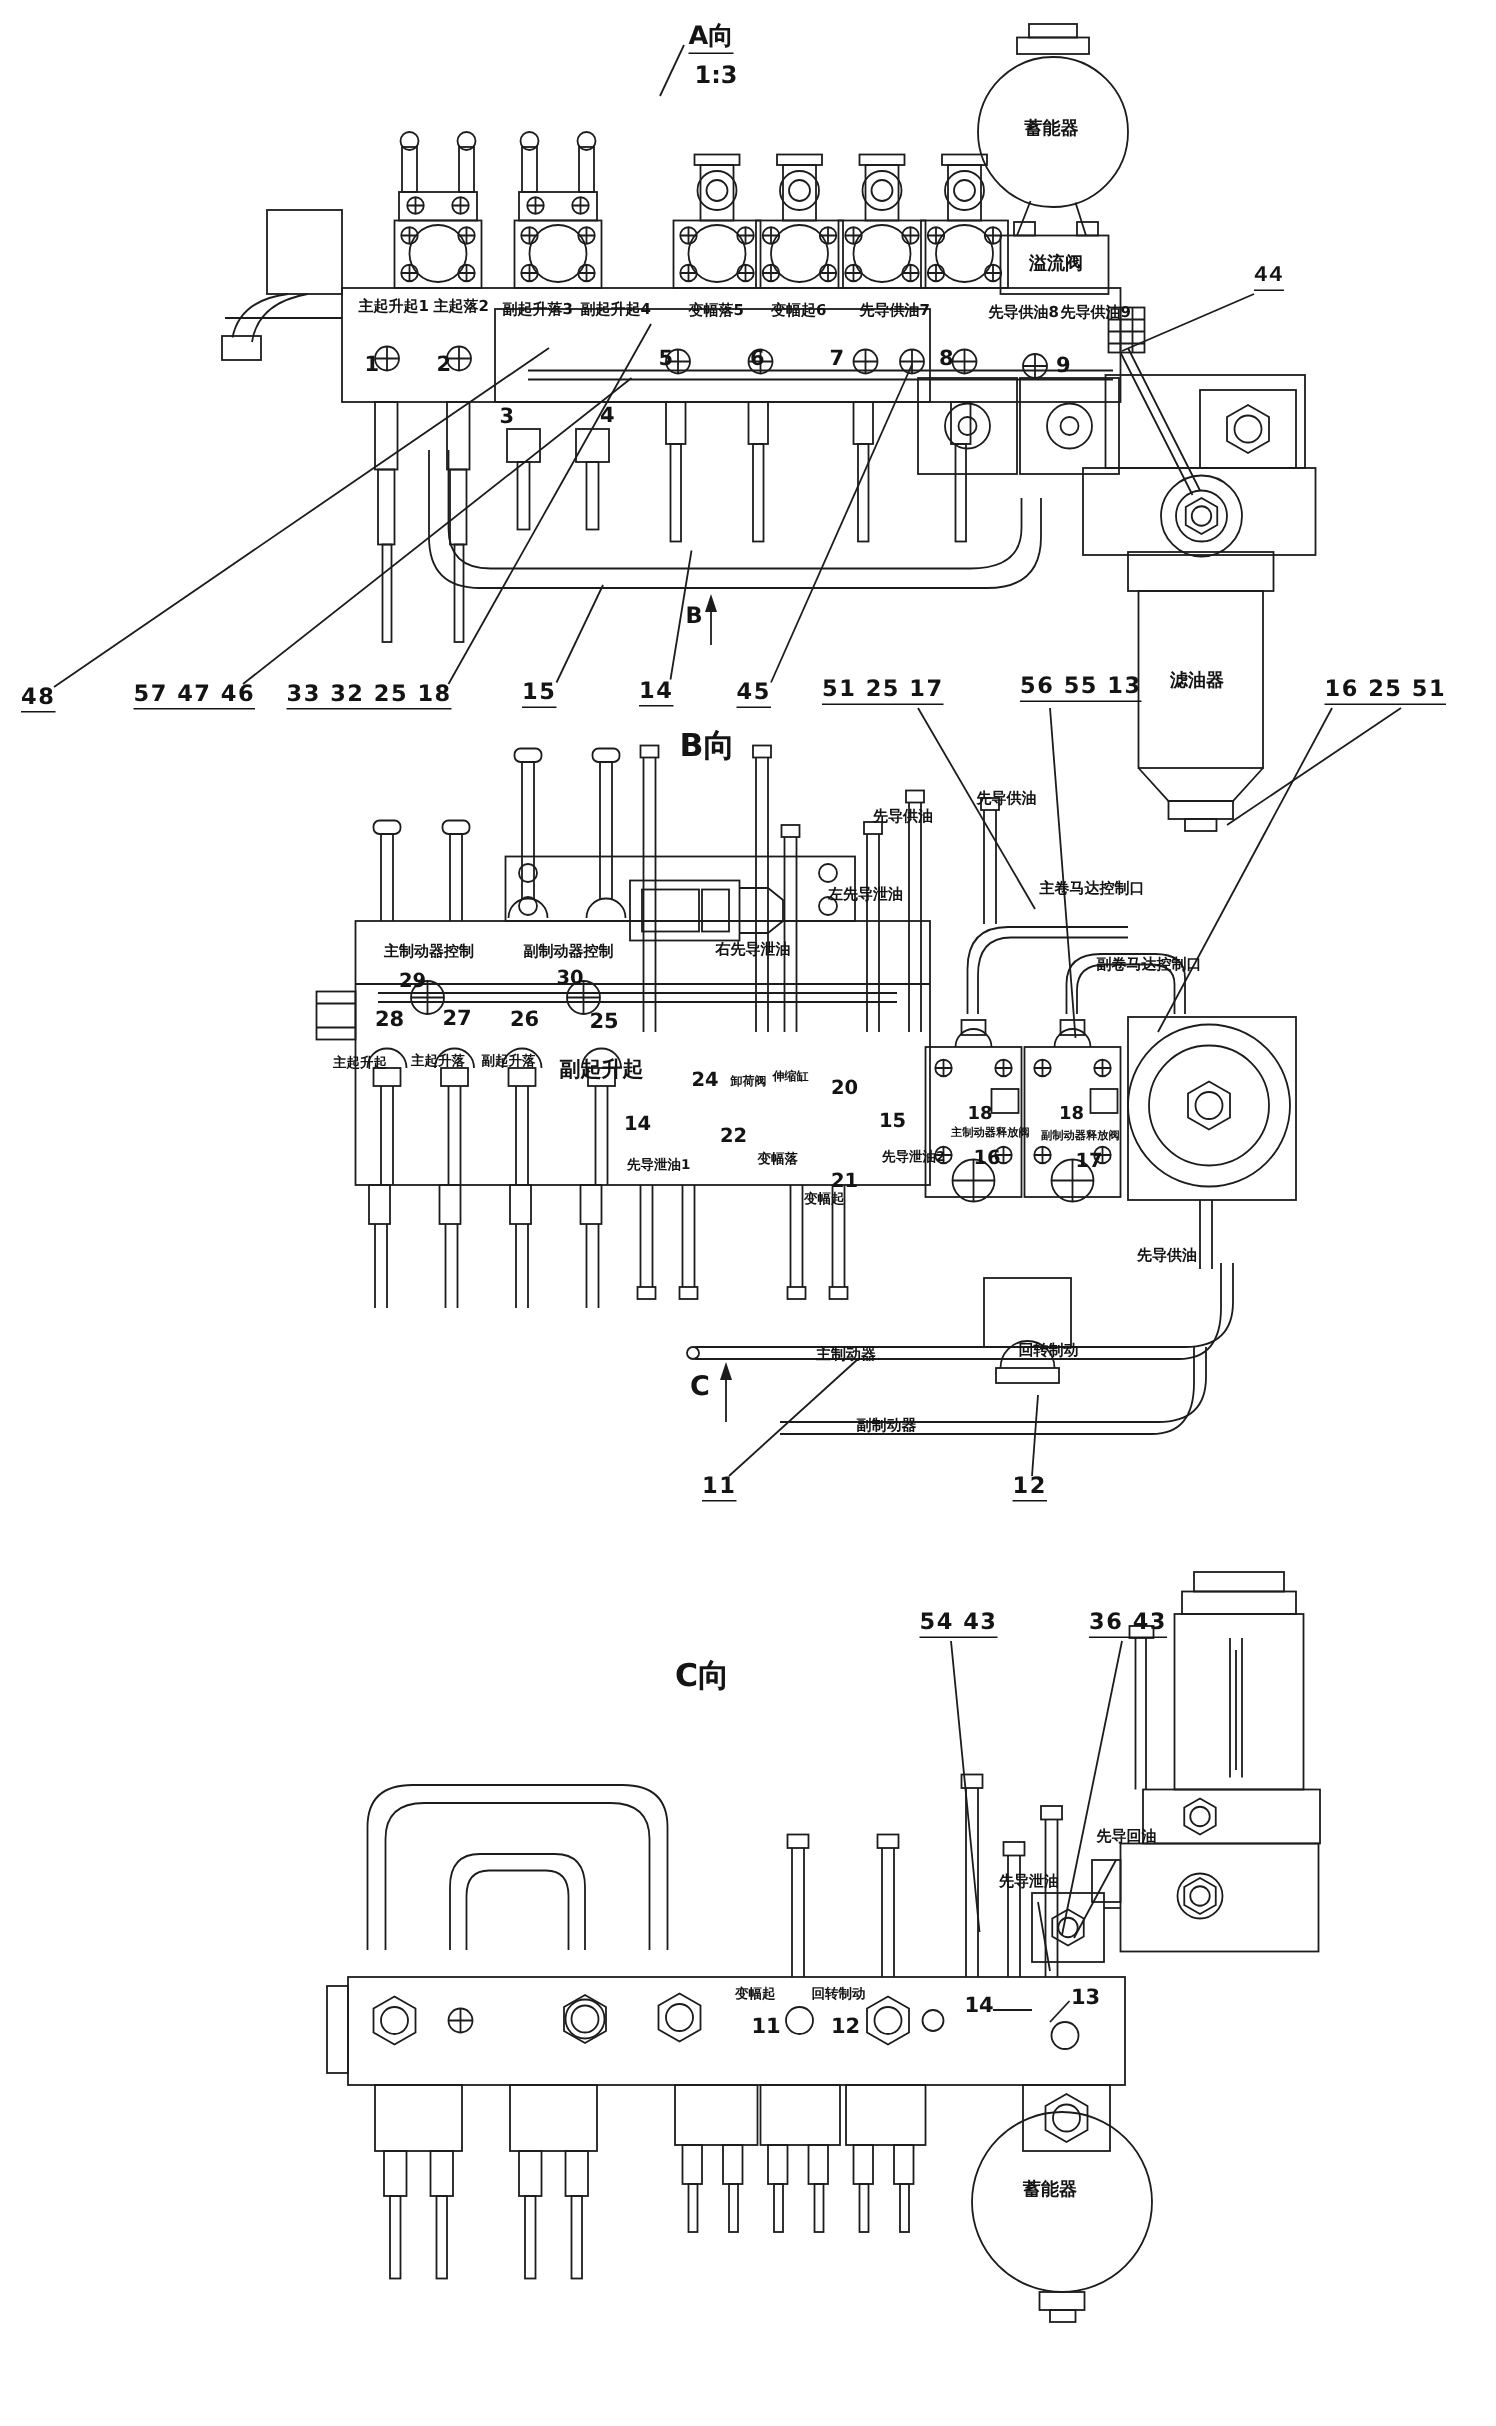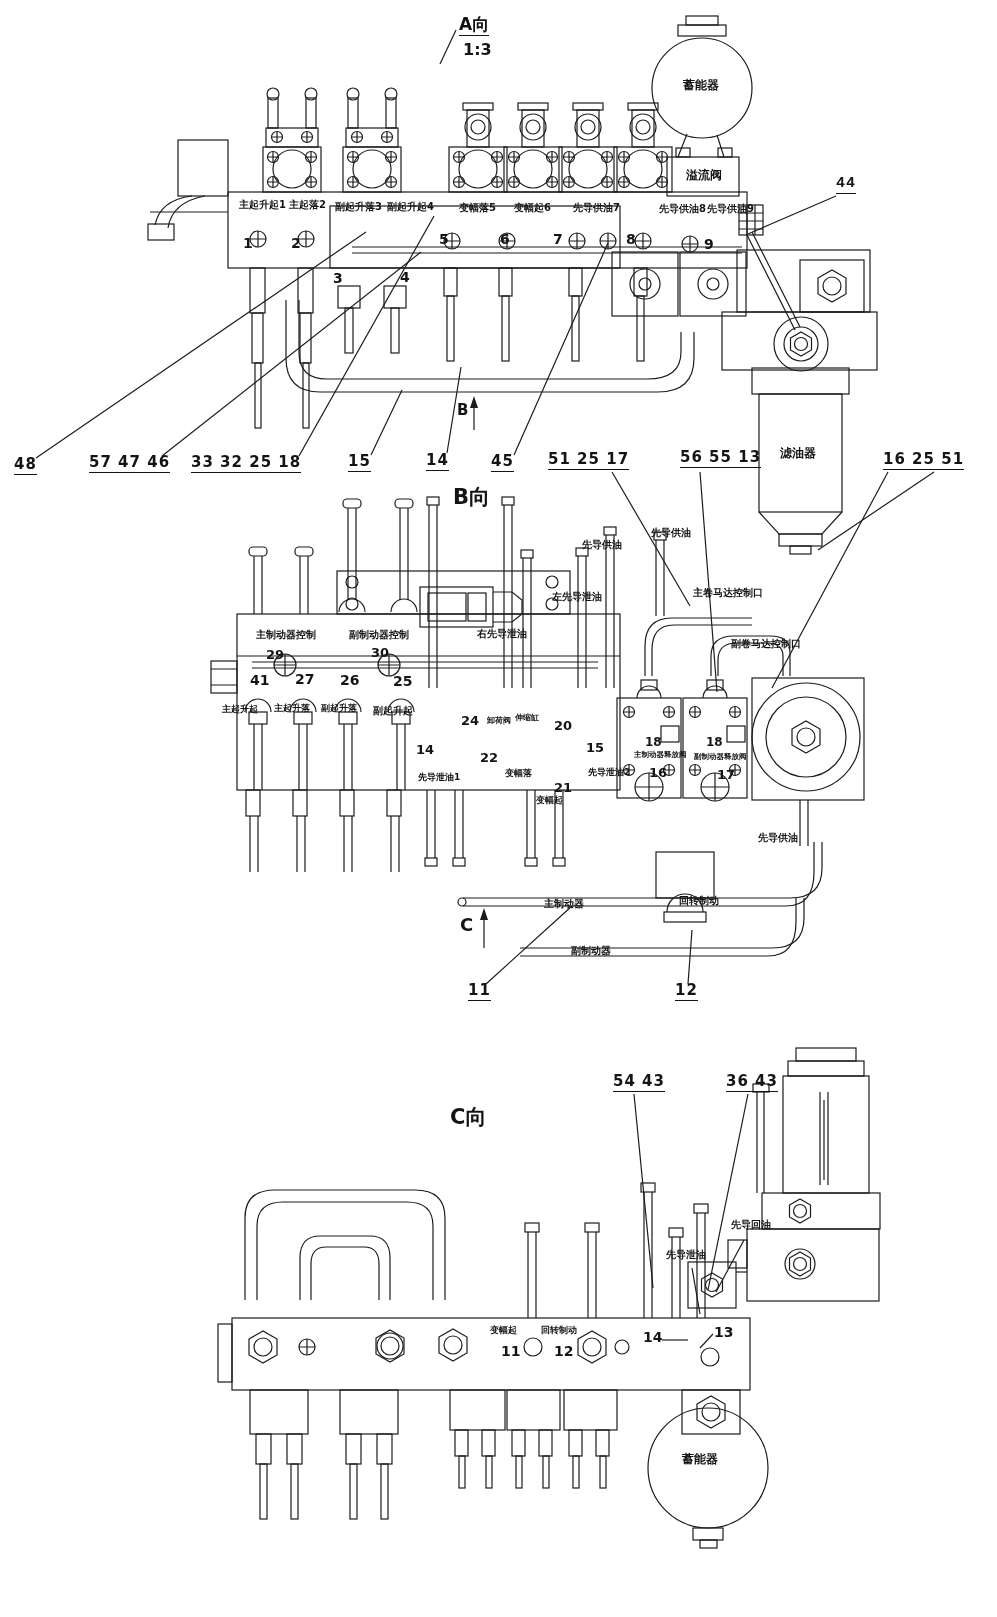--- a/index.html
+++ b/index.html
@@ -481,28 +481,28 @@
       <div class="lbl" style="left: 582px; top: 540px; font-size: 10px;">先导供油</div>
       <div class="lbl" style="left: 651px; top: 528px; font-size: 10px;">先导供油</div>
       <div class="lbl" style="left: 552px; top: 592px; font-size: 10px;">左先导泄油</div>
       <div class="lbl" style="left: 477px; top: 629px; font-size: 10px;">右先导泄油</div>
       <div class="lbl" style="left: 693px; top: 588px; font-size: 10px;">主卷马达控制口</div>
       <div class="lbl" style="left: 731px; top: 639px; font-size: 10px;">副卷马达控制口</div>
       <div class="lbl" style="left: 256px; top: 630px; font-size: 10px;">主制动器控制</div>
       <div class="lbl" style="left: 266px; top: 648px; font-size: 13px;">29</div>
       <div class="lbl" style="left: 349px; top: 630px; font-size: 10px;">副制动器控制</div>
       <div class="lbl" style="left: 371px; top: 646px; font-size: 13px;">30</div>
-      <div class="lbl" style="left: 250px; top: 673px; font-size: 14px;">41</div>
+      <div class="lbl" style="left: 250px; top: 673px; font-size: 14px;">28</div>
       <div class="lbl" style="left: 295px; top: 672px; font-size: 14px;">27</div>
       <div class="lbl" style="left: 340px; top: 673px; font-size: 14px;">26</div>
       <div class="lbl" style="left: 393px; top: 674px; font-size: 14px;">25</div>
       <div class="lbl" style="left: 222px; top: 705px; font-size: 9px;">主起升起</div>
       <div class="lbl" style="left: 274px; top: 704px; font-size: 9px;">主起升落</div>
       <div class="lbl" style="left: 321px; top: 704px; font-size: 9px;">副起升落</div>
-      <div class="lbl" style="left: 373px; top: 706px; font-size: 10px;">副起升起</div>
+      <div class="lbl" style="left: 373px; top: 706px; font-size: 14px;">副起升起</div>
       <div class="lbl" style="left: 461px; top: 714px; font-size: 13px;">24</div>
       <div class="lbl" style="left: 487px; top: 717px; font-size: 8px;">卸荷阀</div>
       <div class="lbl" style="left: 515px; top: 714px; font-size: 8px;">伸缩缸</div>
       <div class="lbl" style="left: 554px; top: 719px; font-size: 13px;">20</div>
       <div class="lbl" style="left: 416px; top: 743px; font-size: 13px;">14</div>
       <div class="lbl" style="left: 480px; top: 751px; font-size: 13px;">22</div>
       <div class="lbl" style="left: 505px; top: 769px; font-size: 9px;">变幅落</div>
       <div class="lbl" style="left: 554px; top: 781px; font-size: 13px;">21</div>
       <div class="lbl" style="left: 586px; top: 741px; font-size: 13px;">15</div>
       <div class="lbl" style="left: 418px; top: 773px; font-size: 9px;">先导泄油1</div>

